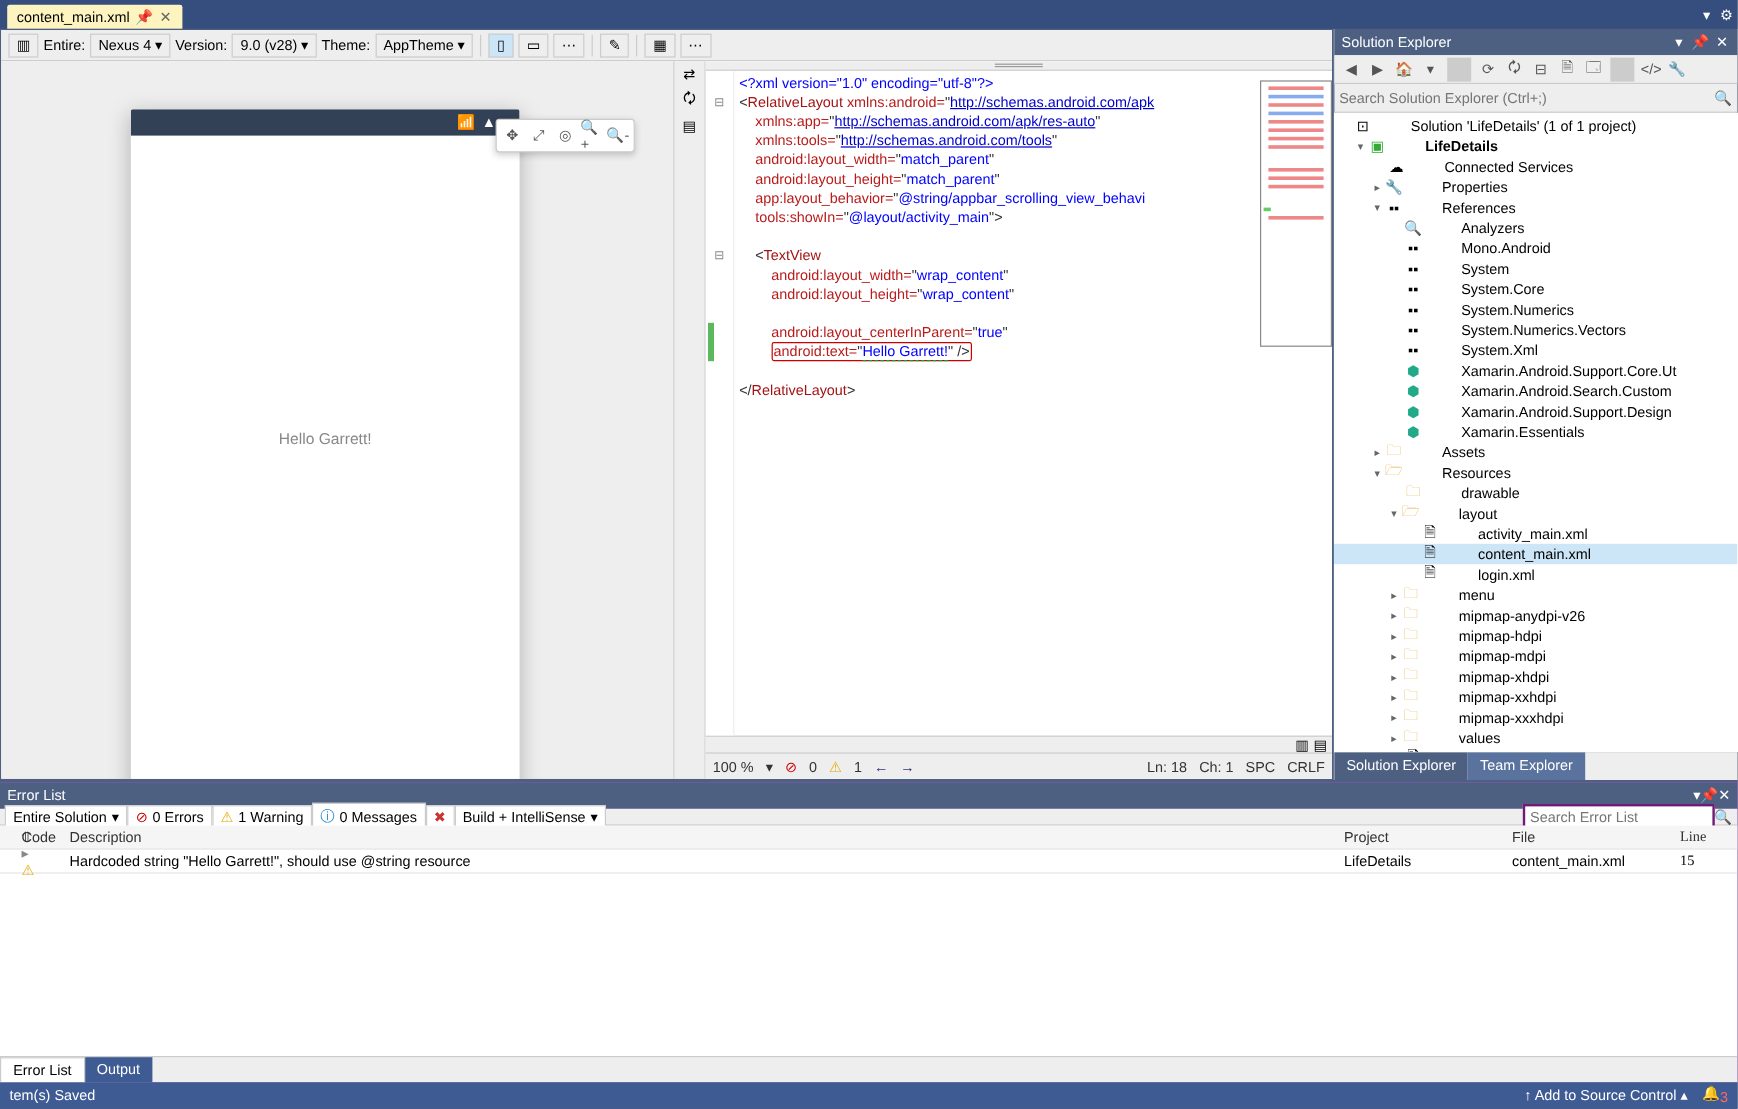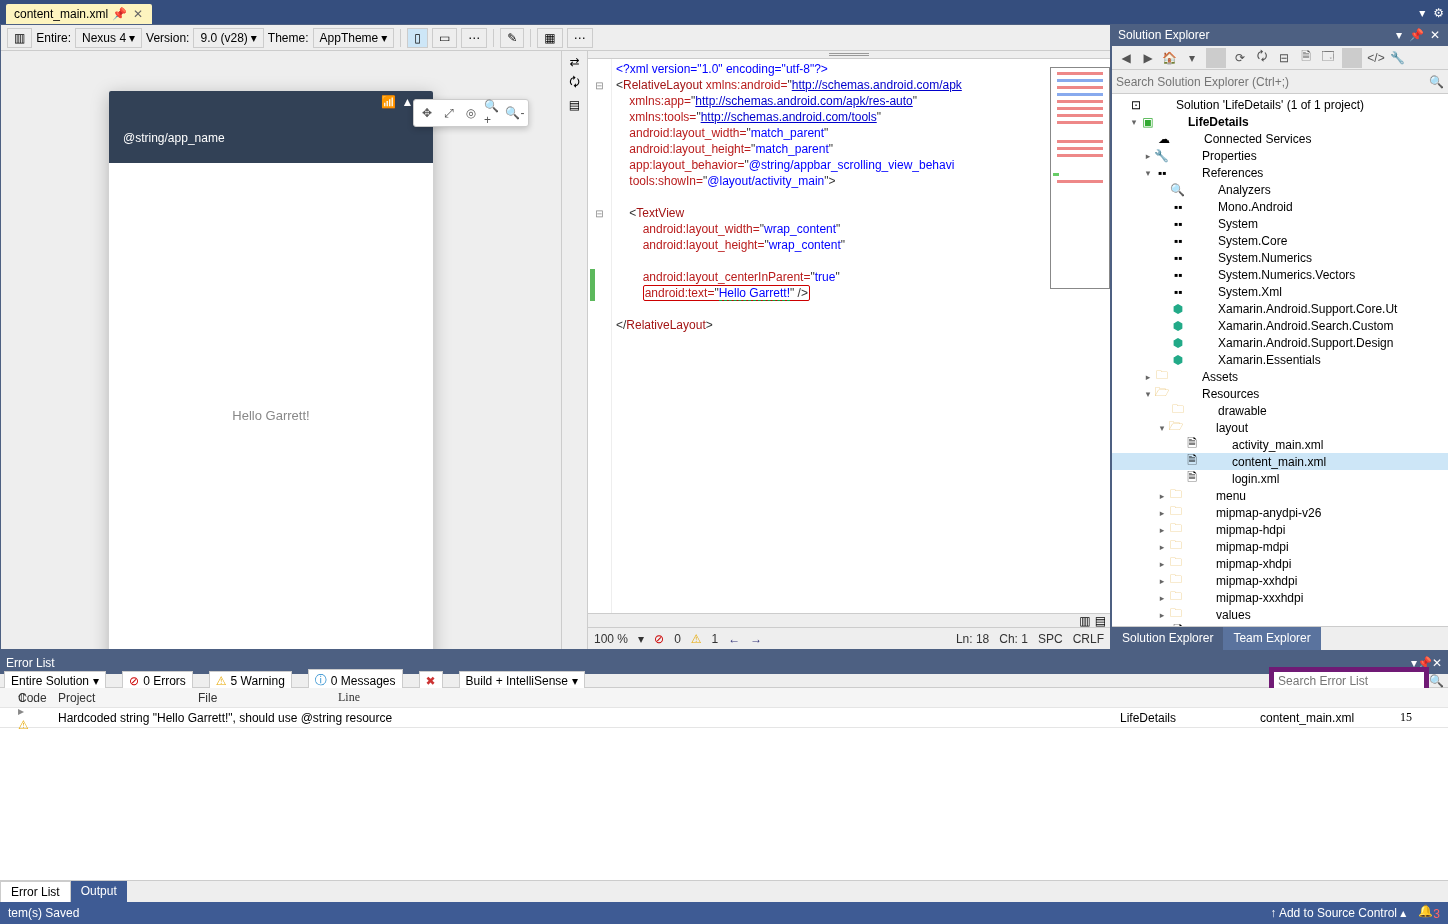--- a/index.html
+++ b/index.html
@@ -71,33 +71,33 @@
 .node .lbl { padding-left:2px;margin-left:30px; }
 .node.bold .lbl { font-weight:bold; }
 .sol-tabs { height:24px; background:#eee; border-top:1px solid #ccc; display:flex; }
 .sol-tabs div { padding:4px 10px; cursor:pointer; }
 .sol-tabs .act { background:#4d6082; color:#fff; }
 
 
 .bottom { height:252px; display:flex; flex-direction:column; background:#d946ef; border-top:2px solid #4d6082; }
 .err-hdr { height:22px; background:#4d6082; color:#fff; display:flex; align-items:center; padding:0 6px; }
 .err-hdr .title { flex:1; }
-.err-tb { height:14px; background:#eee; border-bottom:1px solid #ccc; display:flex; align-items:center; padding:0 4px; gap:16px; }
+.err-tb { height:14px; background:#eee; border-bottom:1px solid #ccc; display:flex; align-items:center; padding:0 4px; gap:0; }
 .pill { border:1px solid #ccc; background:#fff; padding:2px 6px; display:flex; align-items:center; gap:4px; cursor:pointer; }
 .err-table { flex:1; background:#fff; overflow:auto; }
 .err-head, .err-row { display:flex; align-items:center; height:20px; border-bottom:1px solid #e5e5e5; }
 .err-head { background:#f5f5f5; font-weight:normal; color:#333; }
 .c-ico { width:18px; padding-left:18px; }
 .c-code { width:40px; }
 .c-desc { flex:1; }
 .c-proj { width:140px; }
 .c-file { width:140px; }
 .c-line { width:48px;font-family:Liberation Serif, serif; }
 .err-search { margin-left:auto; }
-.err-search input { width:160px; border:5px solid #701a75; padding:2px 4px;margin-left:39px; }
+.err-search input { width:160px; border:2px solid #701a75; padding:2px 4px;margin-left:39px; }
 .err-tabs { height:22px; background:#eee; border-top:1px solid #ccc; display:flex; }
 .err-tabs div { padding:3px 10px; cursor:pointer; }
 .err-tabs .act { background:#fff; border:1px solid #ccc; border-bottom:none; }
 .err-tabs .act2 { background:#3e5b94; color:#fff; }
 
 
 .statusbar { height:22px; background:#3e5b94; color:#fff; display:flex; align-items:center; padding:0 8px; font-size:11px; }
 .statusbar .spacer { flex:1; }
 
 .ic { font-family:"Segoe UI Symbol",sans-serif; }
@@ -139,23 +139,20 @@
       </div>
 
       <div class="design-split">
         <div class="design-left">
           <div class="phone">
             <div class="phone-status">
               <span class="ic">📶</span>
               <span class="ic">▲</span>
               <span class="ic" style="transform:rotate(90deg)">▮</span>
             </div>
-            <div class="phone-appbar">
-              <span>@string/app_name</span>
-            </div>
             <div class="phone-body">
               <span>Hello Garrett!</span>
             </div>
           </div>
           <div class="overlay-tb">
             <span>✥</span>
             <span>⤢</span>
             <span>◎</span>
             <span>🔍+</span>
             <span>🔍-</span>
@@ -434,34 +431,35 @@
       <span class="ico">✕</span>
     </div>
     <div class="err-tb">
       <span class="pill"><span>Entire Solution</span> ▾</span>
       <span class="pill">
           <span style="color:#c00">⊘</span>
           <span>0 Errors</span>
         </span>
       <span class="pill">
           <span style="color:#e6a800">⚠</span>
-          <span>5 Warning</span>
+          <span>1 Warning</span>
         </span>
       <span class="pill">
           <span style="color:#28c">ⓘ</span>
           <span>0 Messages</span>
         </span>
       <span class="pill" style="color:#c33">✖</span>
       <span class="pill"><span>Build + IntelliSense</span> ▾</span>
       <span class="err-search"><input placeholder="Search Error List" style=""><span class="ic">🔍</span></span>
     </div>
     <div class="err-table">
       <div class="err-head">
         <div class="c-ico">⥣</div>
         <div class="c-code">Code</div>
+        <div class="c-desc">Description</div>
         <div class="c-proj">Project</div>
         <div class="c-file">File</div>
         <div class="c-line">Line</div>
       </div>
       <div class="err-row">
         <div class="c-ico"><span style="color:#888">▸</span> <span style="color:#e6a800">⚠</span></div>
         <div class="c-code"></div>
         <div class="c-desc">Hardcoded string "Hello Garrett!", should use @string resource</div>
         <div class="c-proj">LifeDetails</div>
         <div class="c-file">content_main.xml</div>

